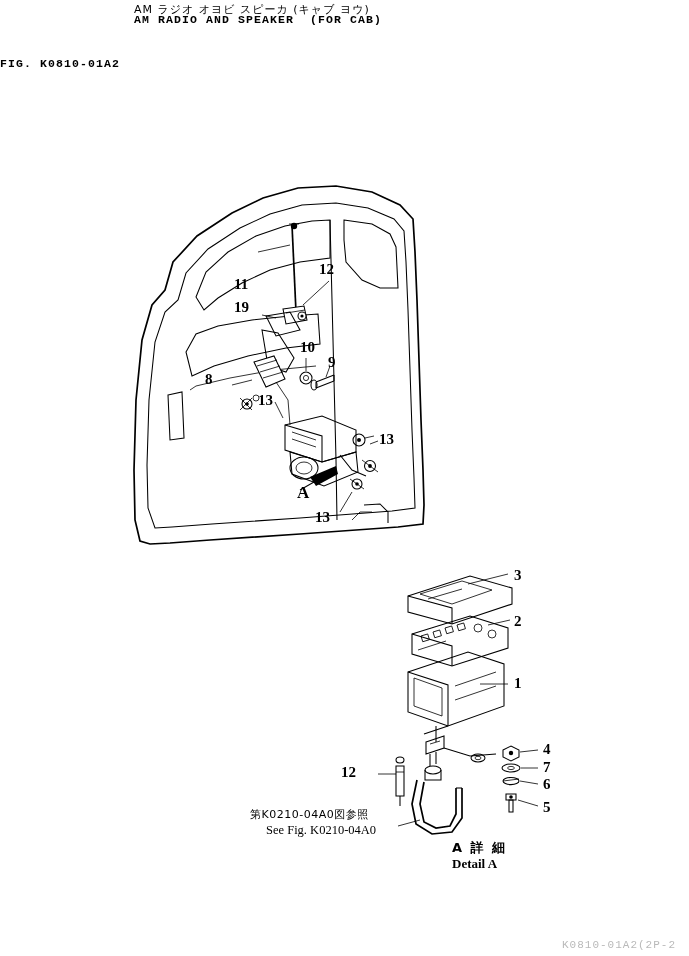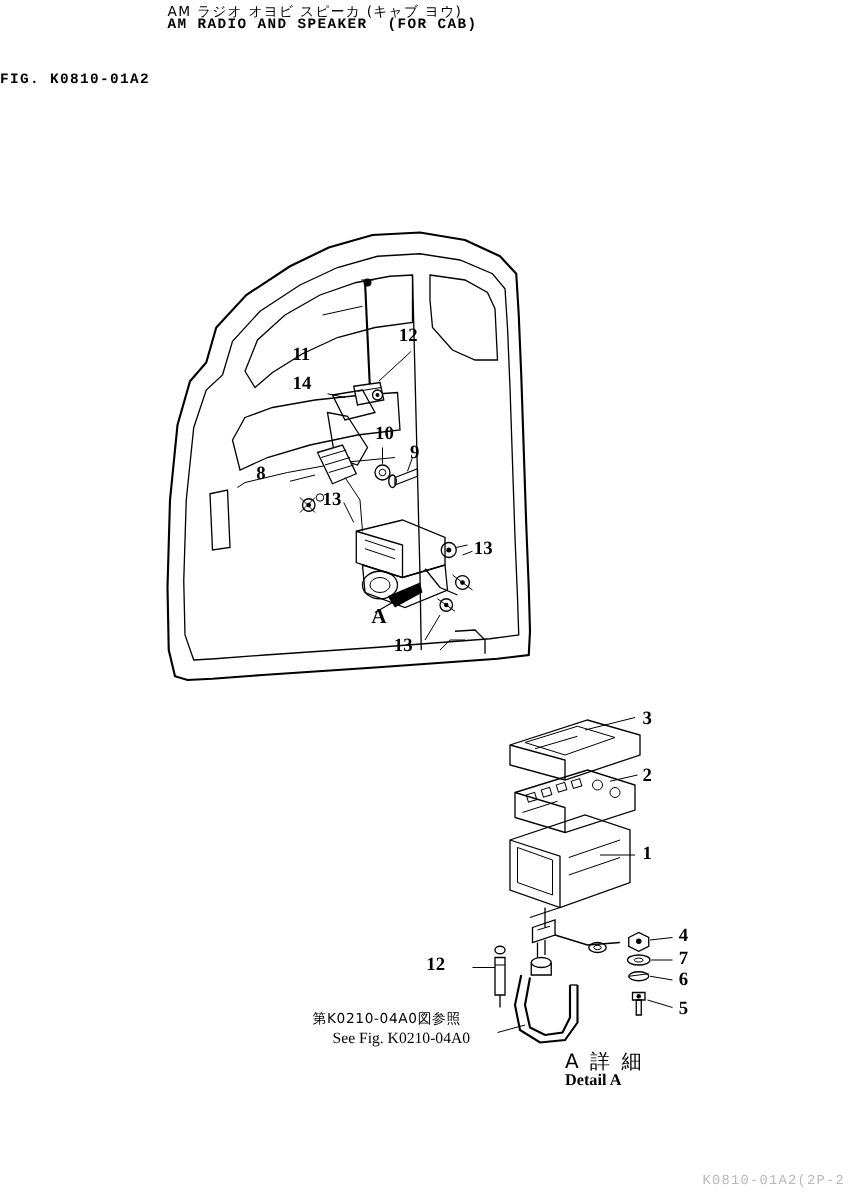--- a/index.html
+++ b/index.html
@@ -49,23 +49,24 @@
   .ref-jp {
     font-size: 11px;
     font-family: "DejaVu Sans", sans-serif;
     letter-spacing: 0.5px;
   }
   .ref-en {
     font-size: 12.5px;
     font-family: "Liberation Serif", serif;
   }
   .detail-jp {
-    font-size: 16px;
+    font-size: 13px;
     font-family: "DejaVu Sans", sans-serif;
     letter-spacing: 2px;
+    font-weight: bold;
   }
   .detail-en {
     font-size: 13px;
     font-family: "Liberation Serif", serif;
     font-weight: bold;
   }
   .footer {
     font-size: 11px;
     letter-spacing: 1px;
     color: #b9b9b9;
@@ -270,21 +271,21 @@
       <path class="ln-thin" d="M520 781 L538 784"></path>
       <path class="ln-thin" d="M518 800 L538 806"></path>
       <path class="ln-thin" d="M378 774 L396 774"></path>
       <path class="ln-thin" d="M398 826 L420 820"></path>
     </g>
 
   </svg>
 
   <div class="txt callout" style="left:234px; top:243px;margin-top:34px;">11</div>
   <div class="txt callout" style="left:319px; top:262px;">12</div>
-  <div class="txt callout" style="left:234px; top:300px;">14</div>
+  <div class="txt callout" style="left:234px; top:300px;">19</div>
   <div class="txt callout" style="left:300px; top:340px;">10</div>
   <div class="txt callout" style="left:328px; top:355px;">9</div>
   <div class="txt callout" style="left:205px; top:372px;">8</div>
   <div class="txt callout" style="left:258px; top:393px;">13</div>
   <div class="txt callout" style="left:379px; top:432px;">13</div>
   <div class="txt callout" style="left:315px; top:510px;">13</div>
   <div class="txt callout" style="left:297px; top:484px; font-size:17px;">A</div>
 
   <div class="txt callout" style="left:514px; top:568px;">3</div>
   <div class="txt callout" style="left:514px; top:614px;">2</div>

